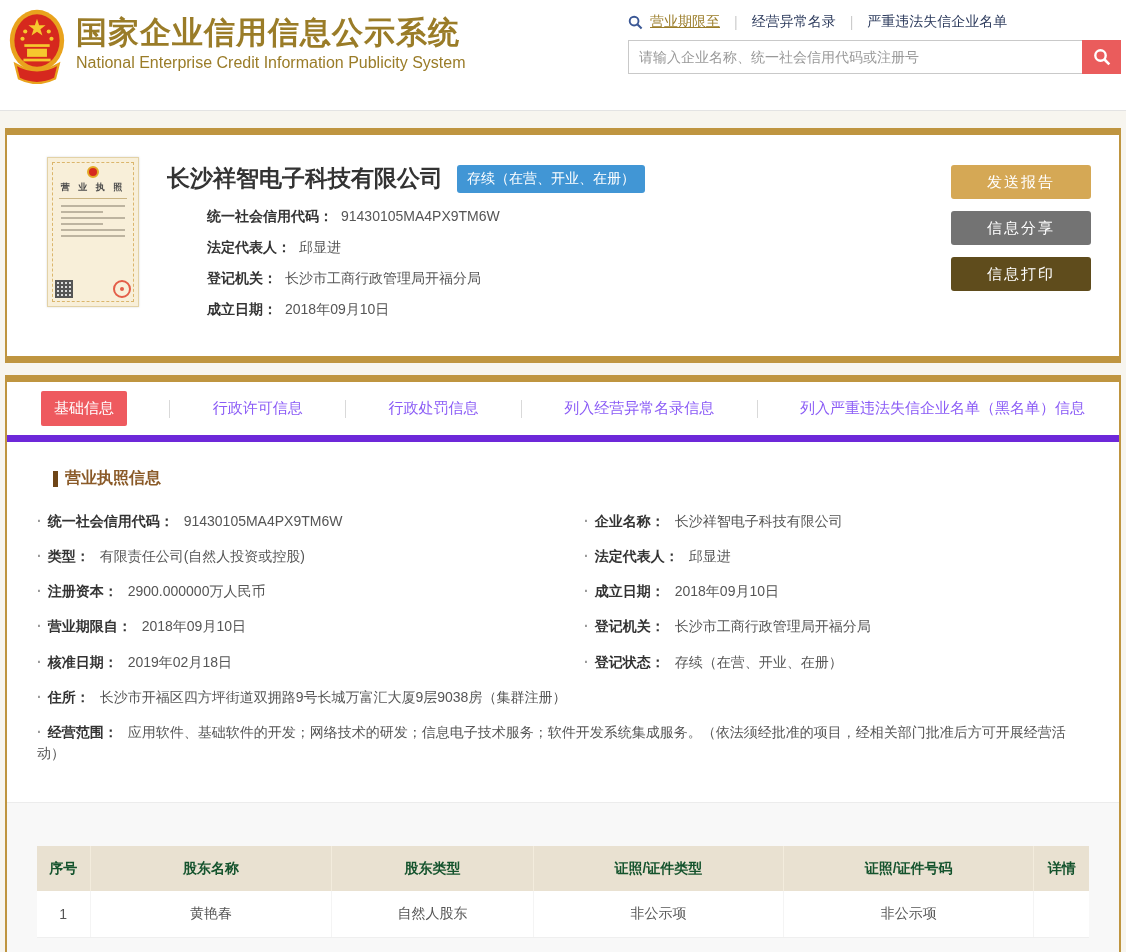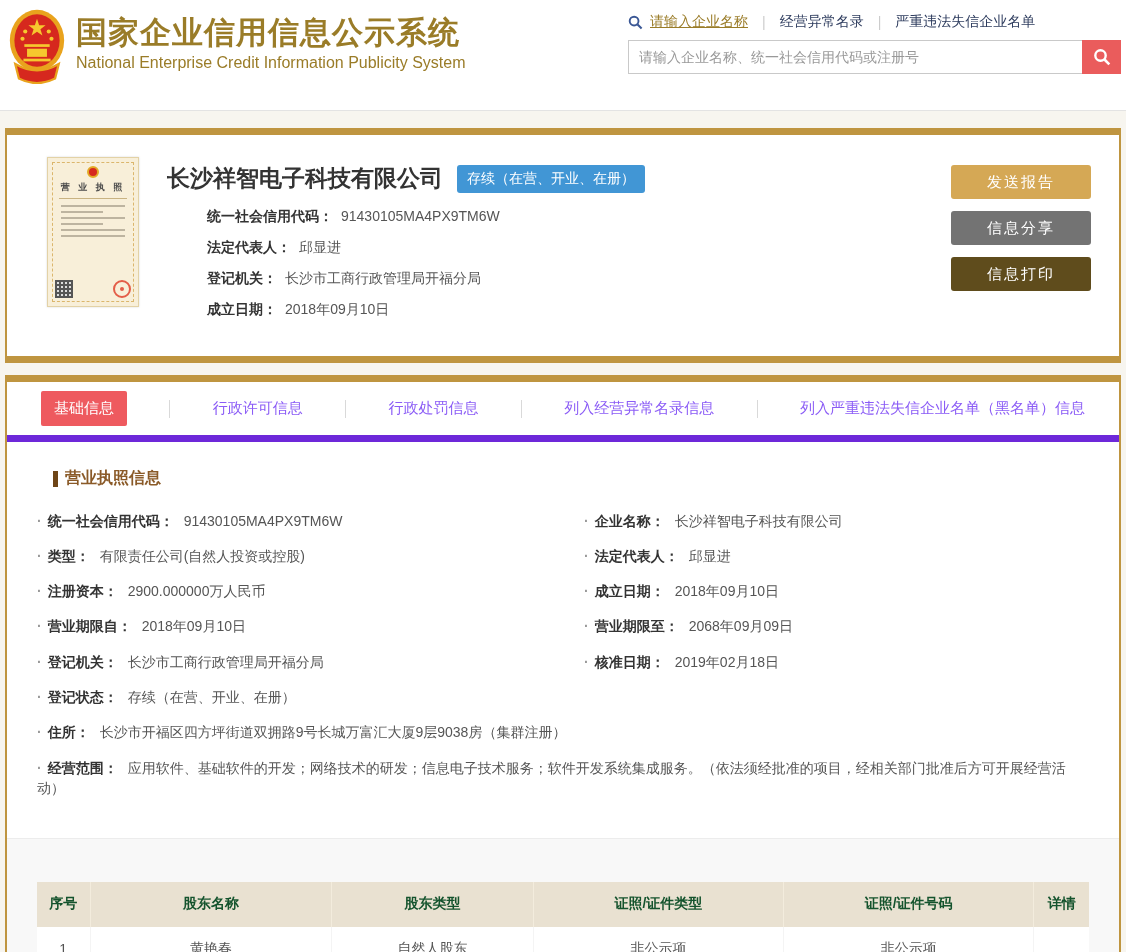--- a/index.html
+++ b/index.html
@@ -128,21 +128,21 @@
   </div>
 
   <div class="header-right">
     <nav class="top-nav">
       <span class="nav-search-icon">
         <svg width="15" height="15" viewBox="0 0 16 16">
             <circle cx="6.5" cy="6.5" r="4.7" fill="none" stroke="#3a5795" stroke-width="2"></circle>
             <line x1="10.2" y1="10.2" x2="14.5" y2="14.5" stroke="#3a5795" stroke-width="2.2"></line>
           </svg>
       </span>
-      <a href="#" class="nav-link active">请输入企业名称</a>
+      <a href="#" class="nav-link active">营业期限至</a>
       <span class="sep">|</span>
       <a href="#" class="nav-link">经营异常名录</a>
       <span class="sep">|</span>
       <a href="#" class="nav-link">严重违法失信企业名单</a>
     </nav>
     <div class="search-bar">
       <input class="search-input" type="text" placeholder="请输入企业名称、统一社会信用代码或注册号" style="">
       <button class="search-btn">
         <svg width="18" height="18" viewBox="0 0 18 18">
             <circle cx="7.5" cy="7.5" r="5.2" fill="none" stroke="#fff" stroke-width="2.4"></circle>
@@ -220,21 +220,20 @@
     </div>
 
     <div class="field-grid">
       <div class="field"><b>统一社会信用代码：</b><span>91430105MA4PX9TM6W</span></div>
       <div class="field"><b>企业名称：</b><span>长沙祥智电子科技有限公司</span></div>
       <div class="field"><b>类型：</b><span>有限责任公司(自然人投资或控股)</span></div>
       <div class="field"><b>法定代表人：</b><span>邱显进</span></div>
       <div class="field"><b>注册资本：</b><span>2900.000000万人民币</span></div>
       <div class="field"><b>成立日期：</b><span>2018年09月10日</span></div>
       <div class="field"><b>营业期限自：</b><span>2018年09月10日</span></div>
-      <div class="field"><b>营业期限至：</b><span>2068年09月09日</span></div>
       <div class="field"><b>登记机关：</b><span>长沙市工商行政管理局开福分局</span></div>
       <div class="field"><b>核准日期：</b><span>2019年02月18日</span></div>
       <div class="field"><b>登记状态：</b><span>存续（在营、开业、在册）</span></div>
       <div></div>
       <div class="field full"><b>住所：</b><span>长沙市开福区四方坪街道双拥路9号长城万富汇大厦9层9038房（集群注册）</span></div>
       <div class="field full"><b>经营范围：</b><span>应用软件、基础软件的开发；网络技术的研发；信息电子技术服务；软件开发系统集成服务。（依法须经批准的项目，经相关部门批准后方可开展经营活动）</span></div>
     </div>
   </div>
 
   <div class="shareholder-section">

